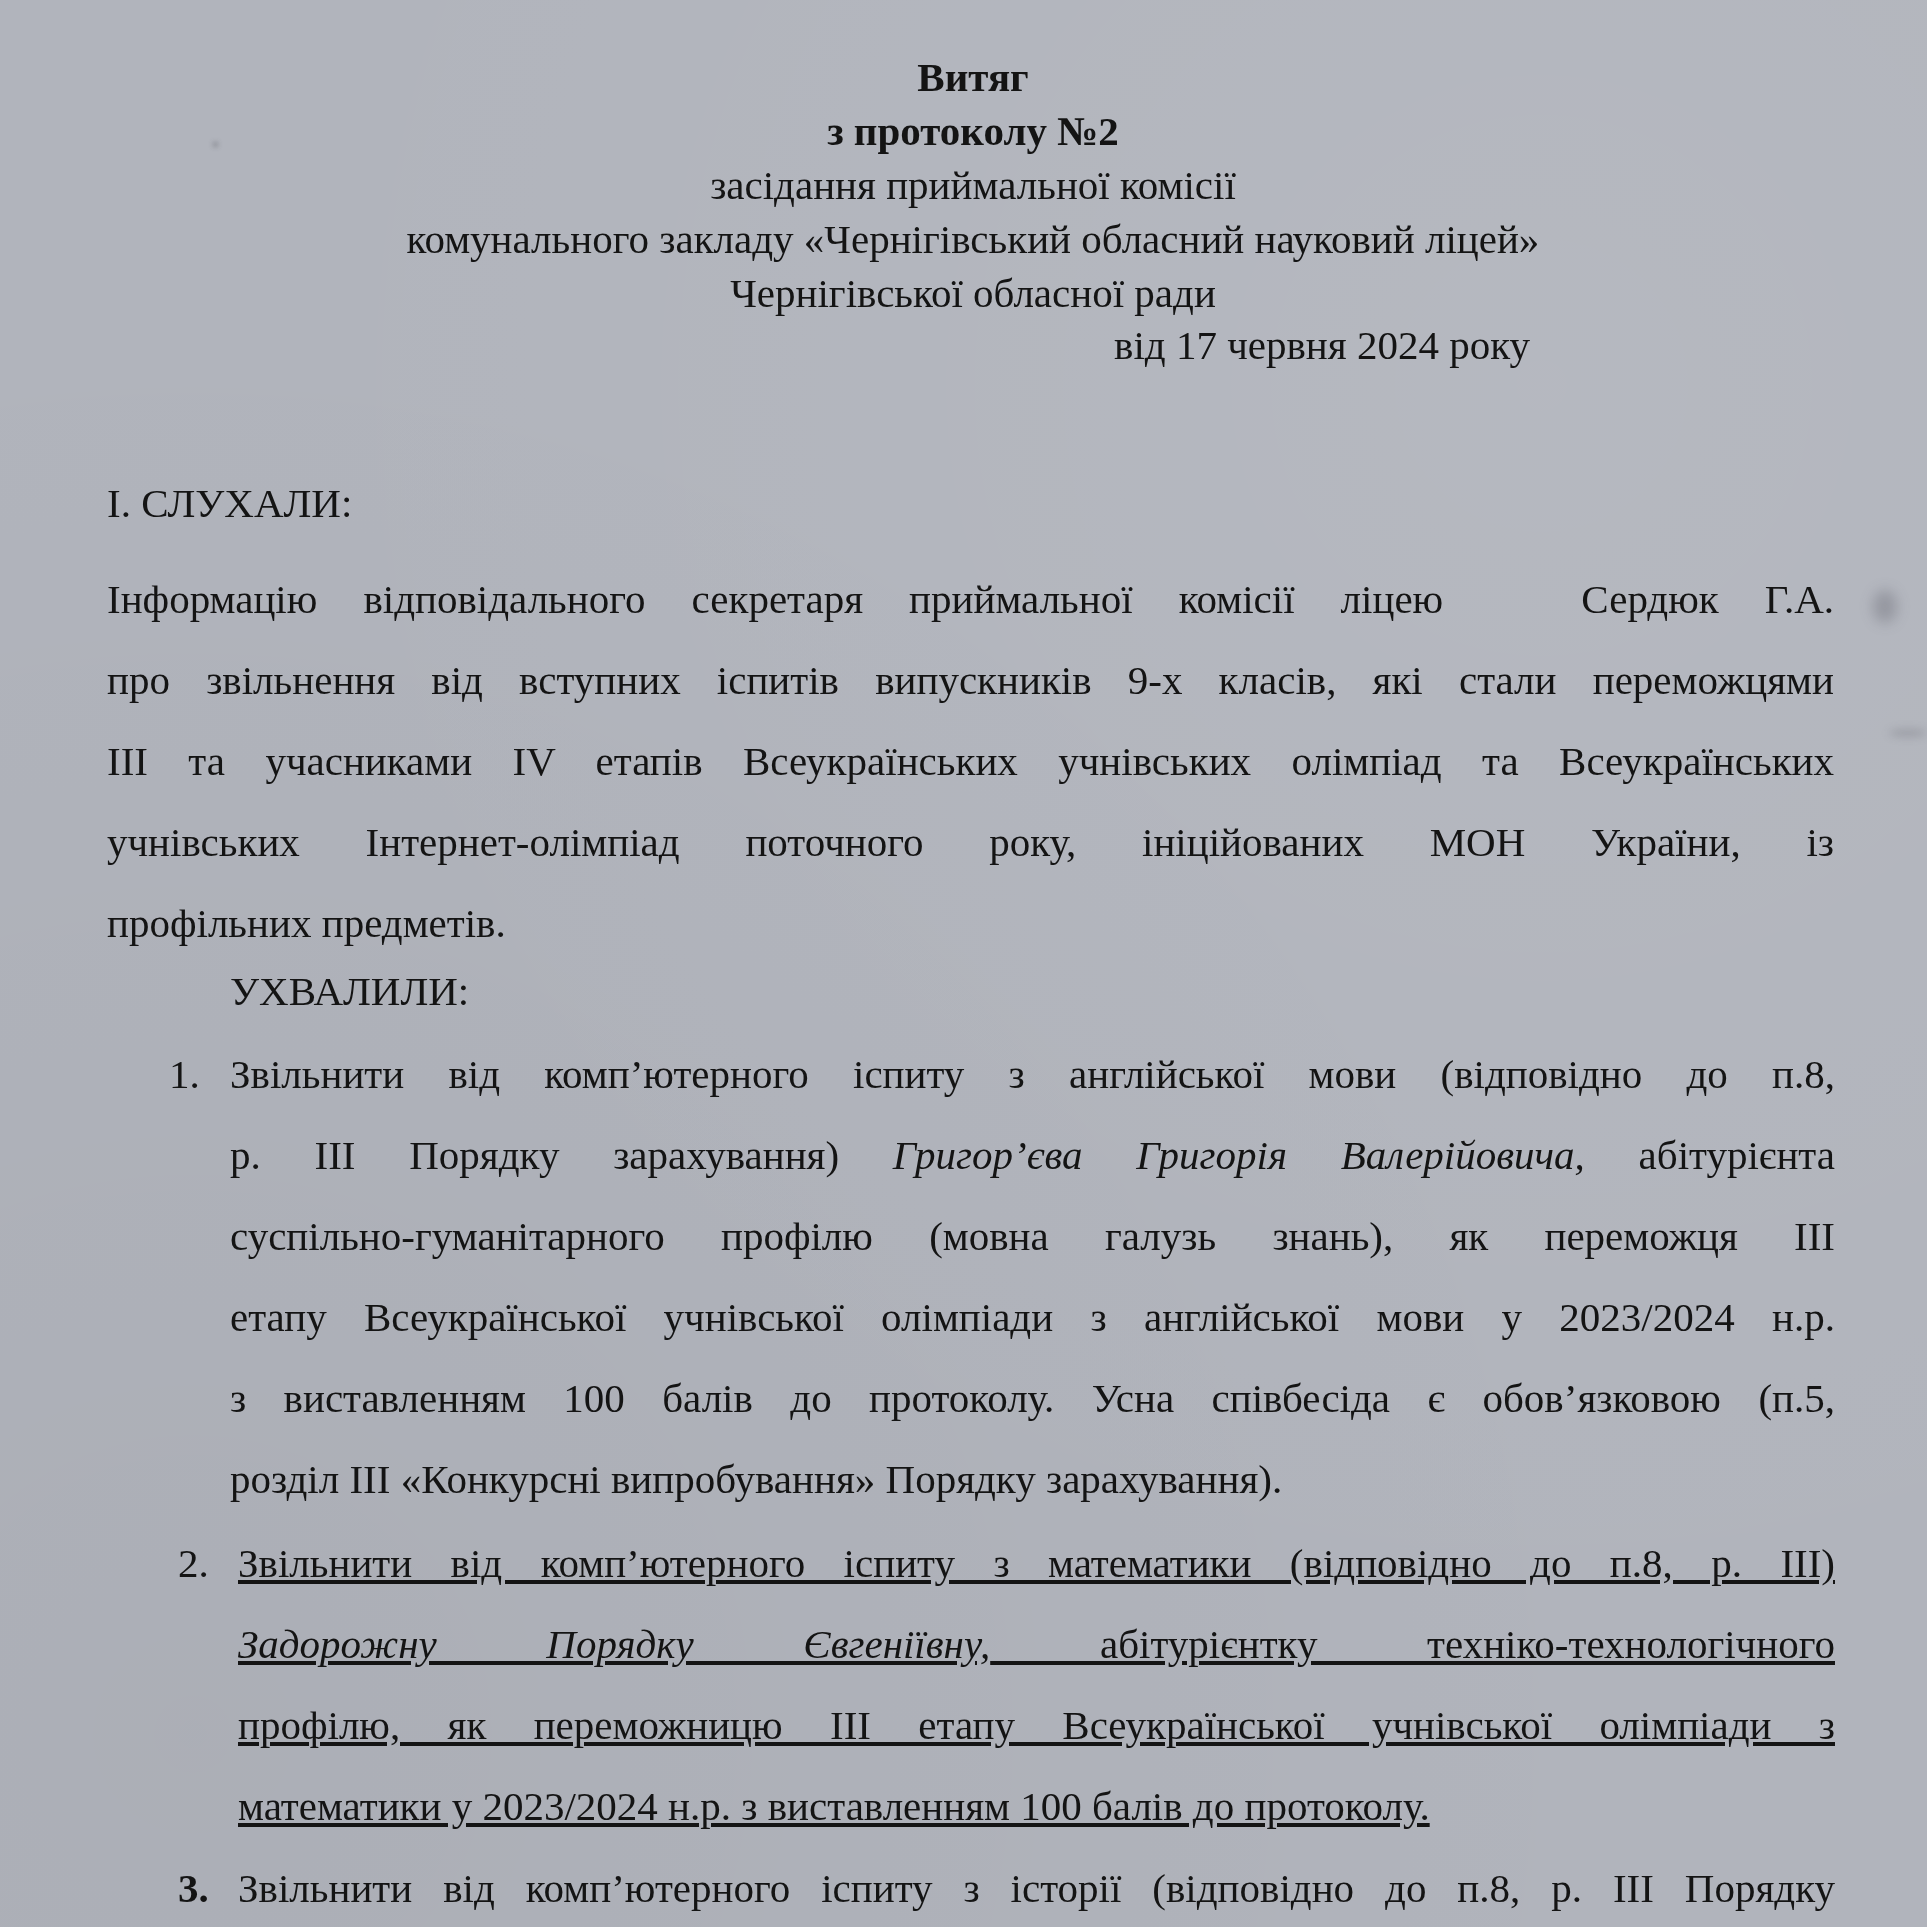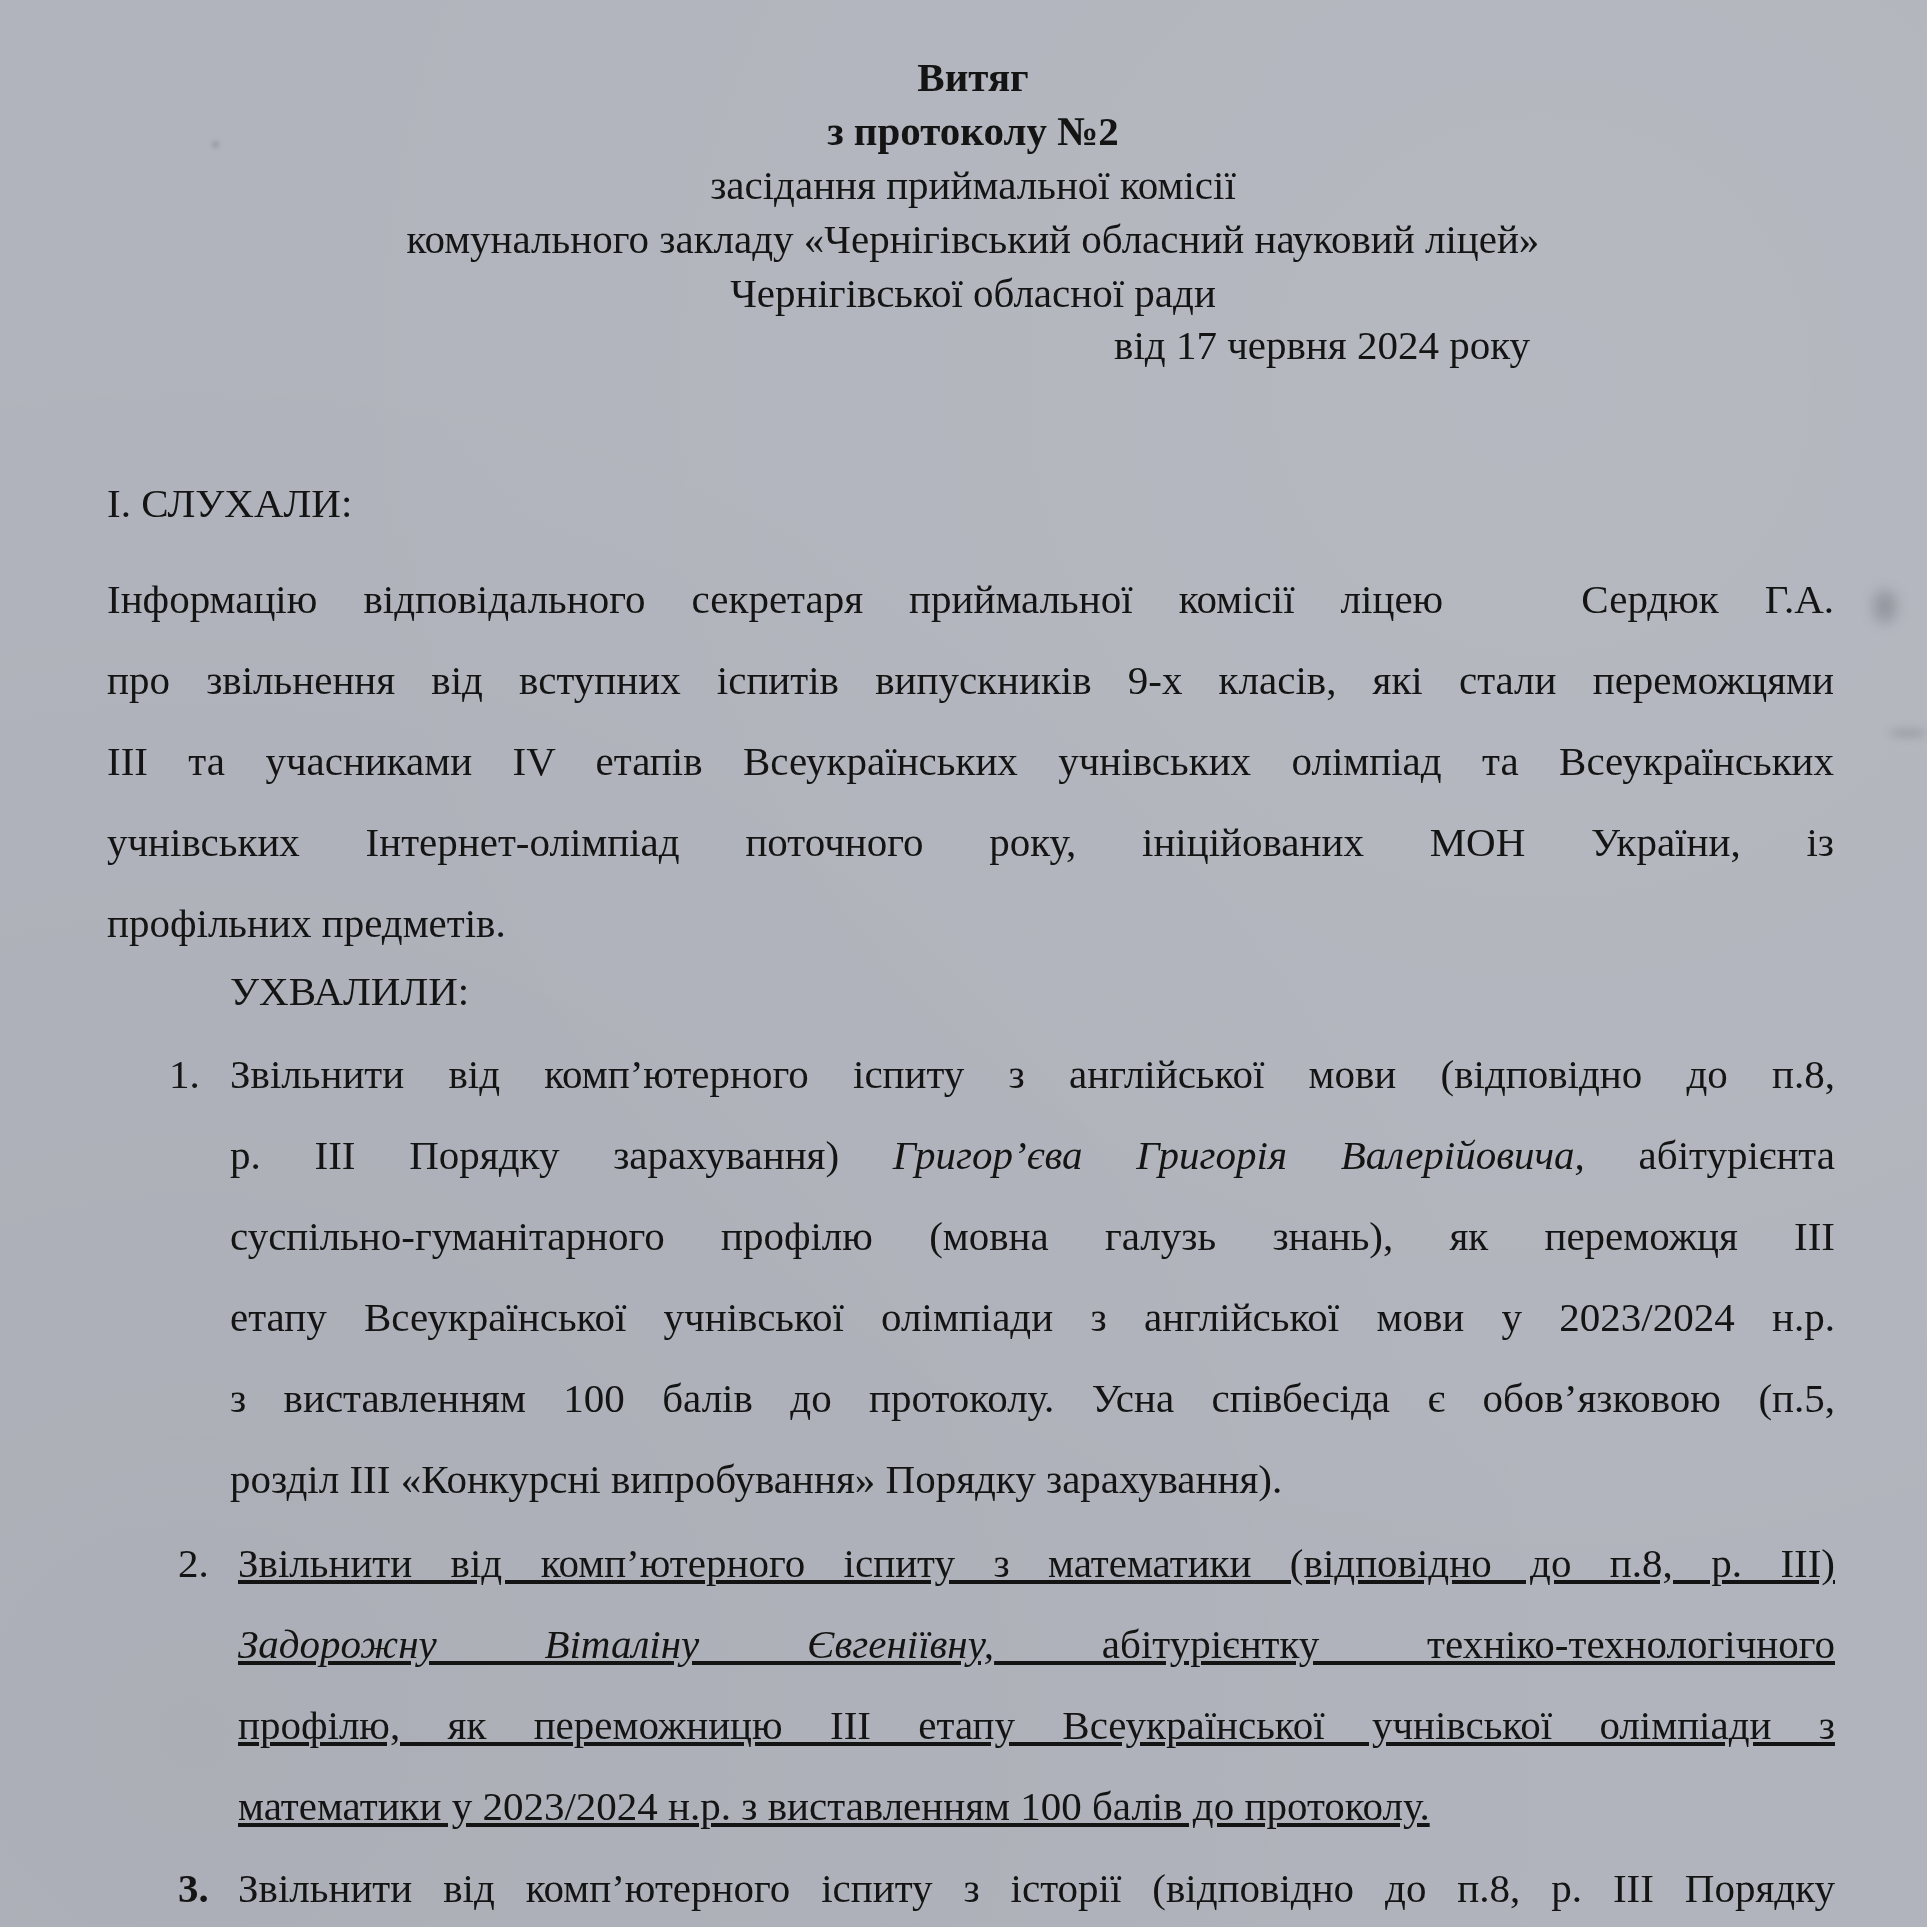--- a/index.html
+++ b/index.html
@@ -150,21 +150,21 @@
       <span class="line">з виставленням 100 балів до протоколу. Усна співбесіда є обов’язковою (п.5,</span>
       <span class="line last">розділ III «Конкурсні випробування» Порядку зарахування).</span>
     </div>
   </div>
 
   <div class="item" style="left:0; top:1523px; width:1927px; height:326px;">
     <span class="num" style="left:178px;">2.</span>
     <div class="body" style="left:238px; width:1597px;text-decoration:underline;">
       <span class="line">Звільнити від комп’ютерного іспиту з математики (відповідно до п.8, р. III)</span>
       <span class="line" style="word-spacing:49px;">
-        <span class="it">Задорожну Віталіну Євгеніївну,</span><span style="white-space:pre;"> абітурієнтку техніко-технологічного</span>
+        <span class="it">Задорожну Порядку Євгеніївну,</span><span style="white-space:pre;"> абітурієнтку техніко-технологічного</span>
       </span>
       <span class="line">профілю, як переможницю III етапу Всеукраїнської учнівської олімпіади з</span>
       <span class="line last">математики у 2023/2024 н.р. з виставленням 100 балів до протоколу.</span>
     </div>
   </div>
 
   <div class="item" style="left:0; top:1848px; width:1927px; height:81px;">
     <span class="num b" style="left:178px;">3.</span>
     <div class="body" style="left:238px; width:1597px;">
       <span class="line">Звільнити від комп’ютерного іспиту з історії (відповідно до п.8, р. III Порядку</span>

